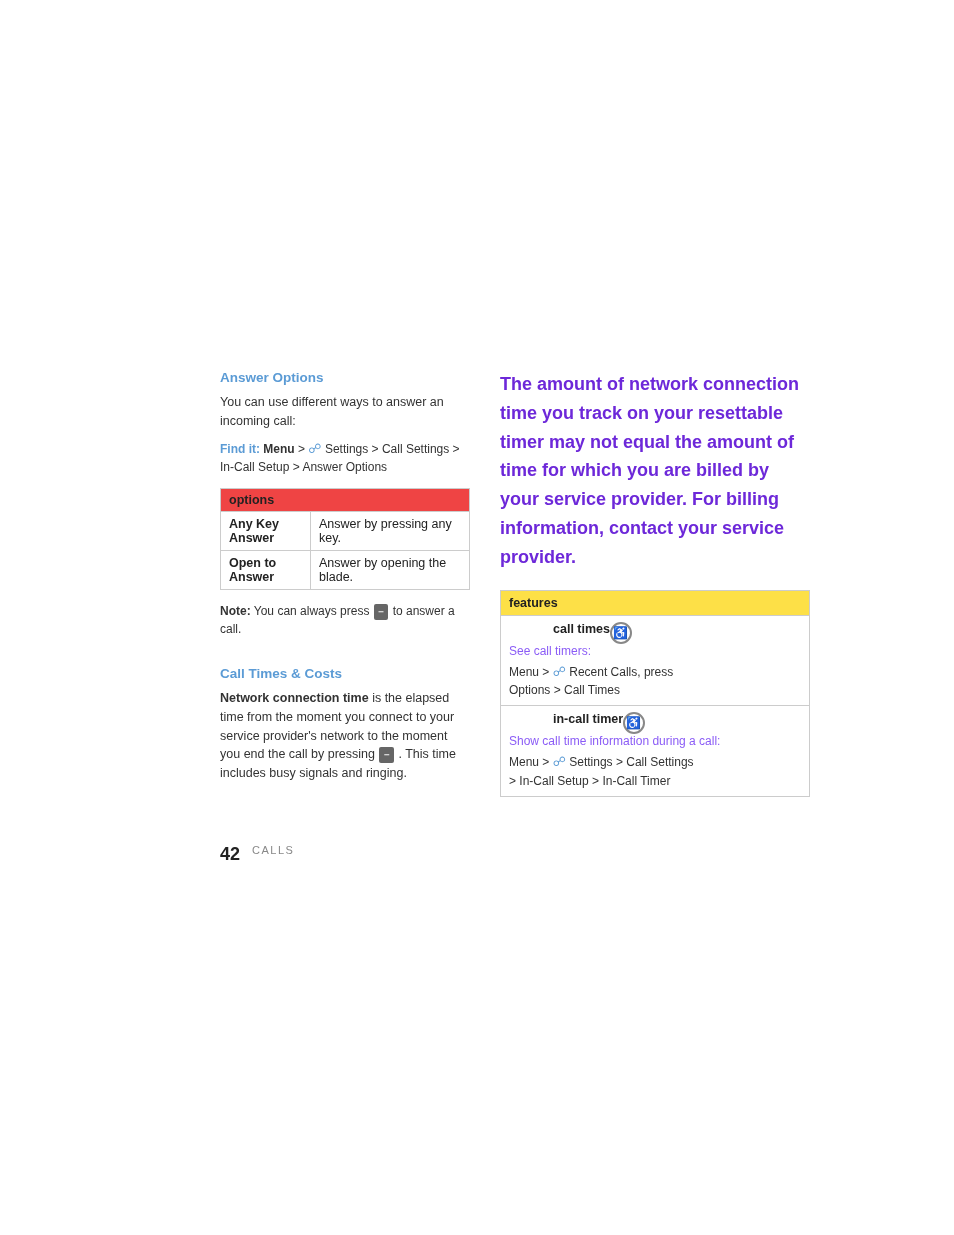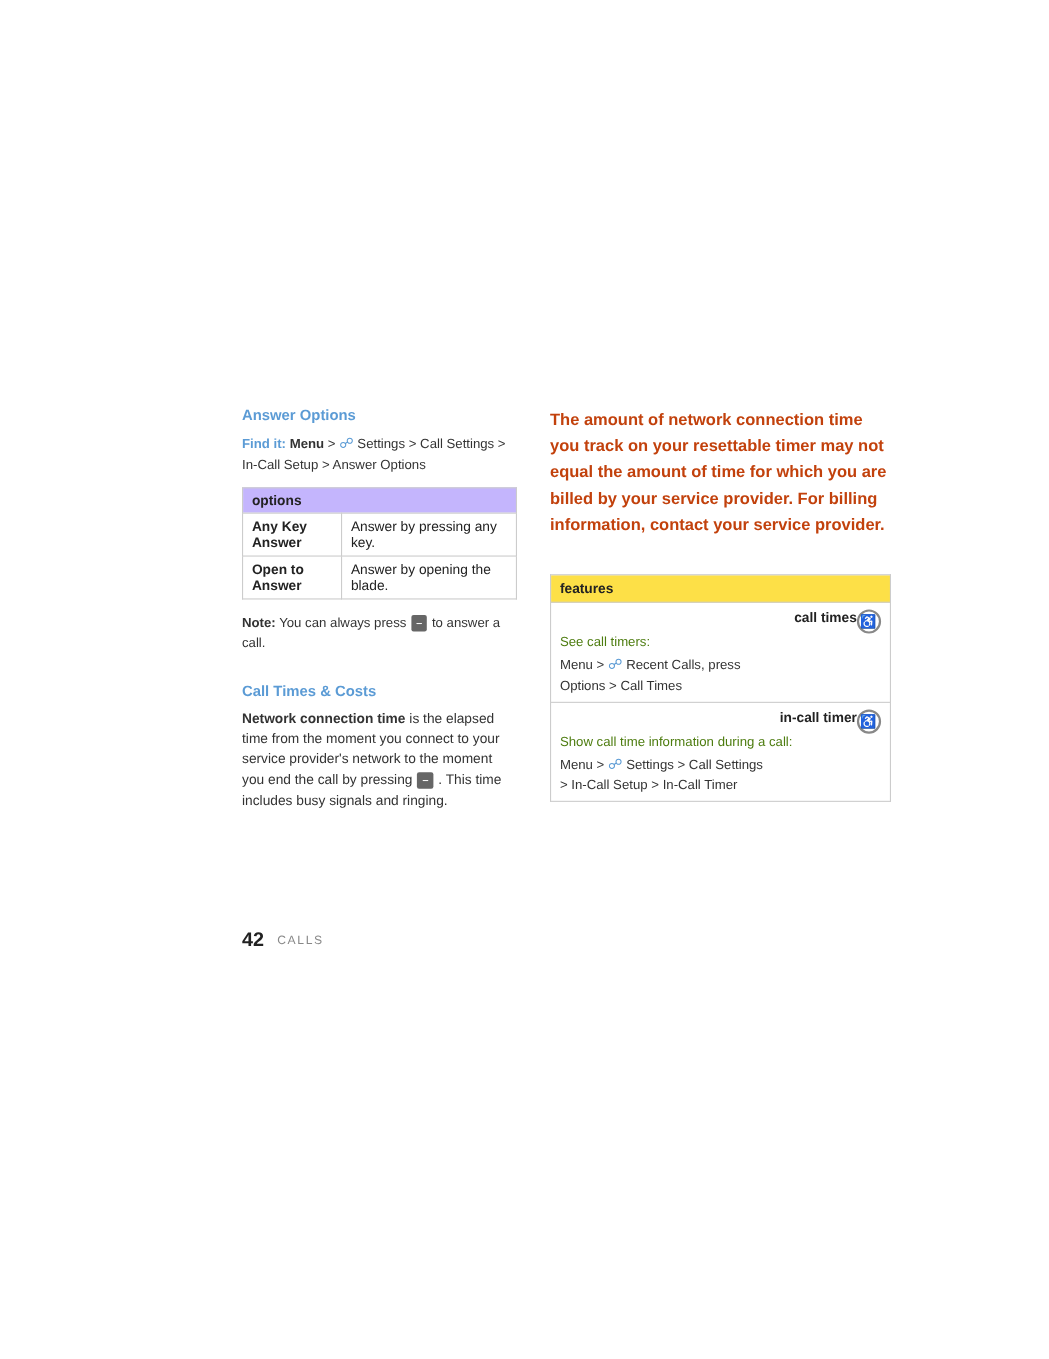--- a/index.html
+++ b/index.html
@@ -74,21 +74,21 @@
 
     
     .options-table {
       border-collapse: collapse;
       width: 100%;
       font-size: 12.5px;
       margin-bottom: 12px;
     }
 
     .options-table th {
-      background: #c4b5fd;
+      background: #ef4444;
       border: 1px solid #ccc;
       padding: 4px 8px;
       text-align: left;
       font-weight: bold;
       font-size: 12.5px;
     }
 
     .options-table td {
       border: 1px solid #ccc;
       padding: 5px 8px;
@@ -132,44 +132,44 @@
     .body-text strong {
       font-weight: bold;
     }
 
     
     .page-footer {
       position: absolute;
       bottom: 370px;
       left: 220px;
       display: flex;
-      align-items: center;
+      align-items: flex-start;
       gap: 12px;
     }
 
     .page-number {
       font-size: 18px;
       font-weight: bold;
       color: #222;
     }
 
     .page-label {
       font-size: 11px;
       letter-spacing: 1.5px;
       color: #888;
       text-transform: uppercase;
     }
 
     
     .billing-notice {
-      font-size: 15px;
+      font-size: 18px;
       line-height: 1.6;
-      color: #c2410c;
-      font-weight: bold;
-      margin-bottom: 32px;
+      color: #6d28d9;
+      font-weight: bold;
+      margin-bottom: 18px;
     }
 
     
     .features-table {
       border-collapse: collapse;
       width: 100%;
       font-size: 12.5px;
     }
 
     .features-table th {
@@ -181,21 +181,21 @@
     }
 
     .features-table td {
       border: 1px solid #ccc;
       padding: 6px 8px;
       vertical-align: top;
     }
 
     .feature-title-cell {
       display: flex;
-      justify-content: flex-end;
+      justify-content: flex-start;
       align-items: flex-start;
       margin-left: 44px;
     }
 
     .accessibility-icon {
       display: inline-block;
       width: 22px;
       height: 22px;
       border-radius: 50%;
       border: 2px solid #888;
@@ -207,21 +207,21 @@
       flex-shrink: 0;
     }
 
     .accessibility-icon::after {
       content: '♿';
       font-size: 12px;
     }
 
     .feature-desc {
       font-size: 12px;
-      color: #4d7c0f;
+      color: #8b5cf6;
       margin-bottom: 4px;
       font-weight: normal;
     }
 
     .feature-nav {
       font-size: 12px;
       color: #333;
       line-height: 1.5;
     }
   </style>
@@ -229,20 +229,21 @@
 <body>
 
 <div class="page">
   <div class="content-area">
 
     <div class="left-column">
 
       <div class="answer-options-section">
         <div class="section-heading">Answer Options</div>
 
+        <p class="body-text">You can use different ways to answer an incoming call:</p>
 
         <p class="find-it-text">
           <span class="find-it-label">Find it:</span>
           <span class="bold-text">Menu</span>
           <span> &gt; <span style="color:#5b9bd5; font-size:13px;">☍</span> </span>
           <span>Settings &gt; Call Settings &gt; In-Call Setup &gt; Answer Options</span>
         </p>
 
         <table class="options-table">
           <thead>

